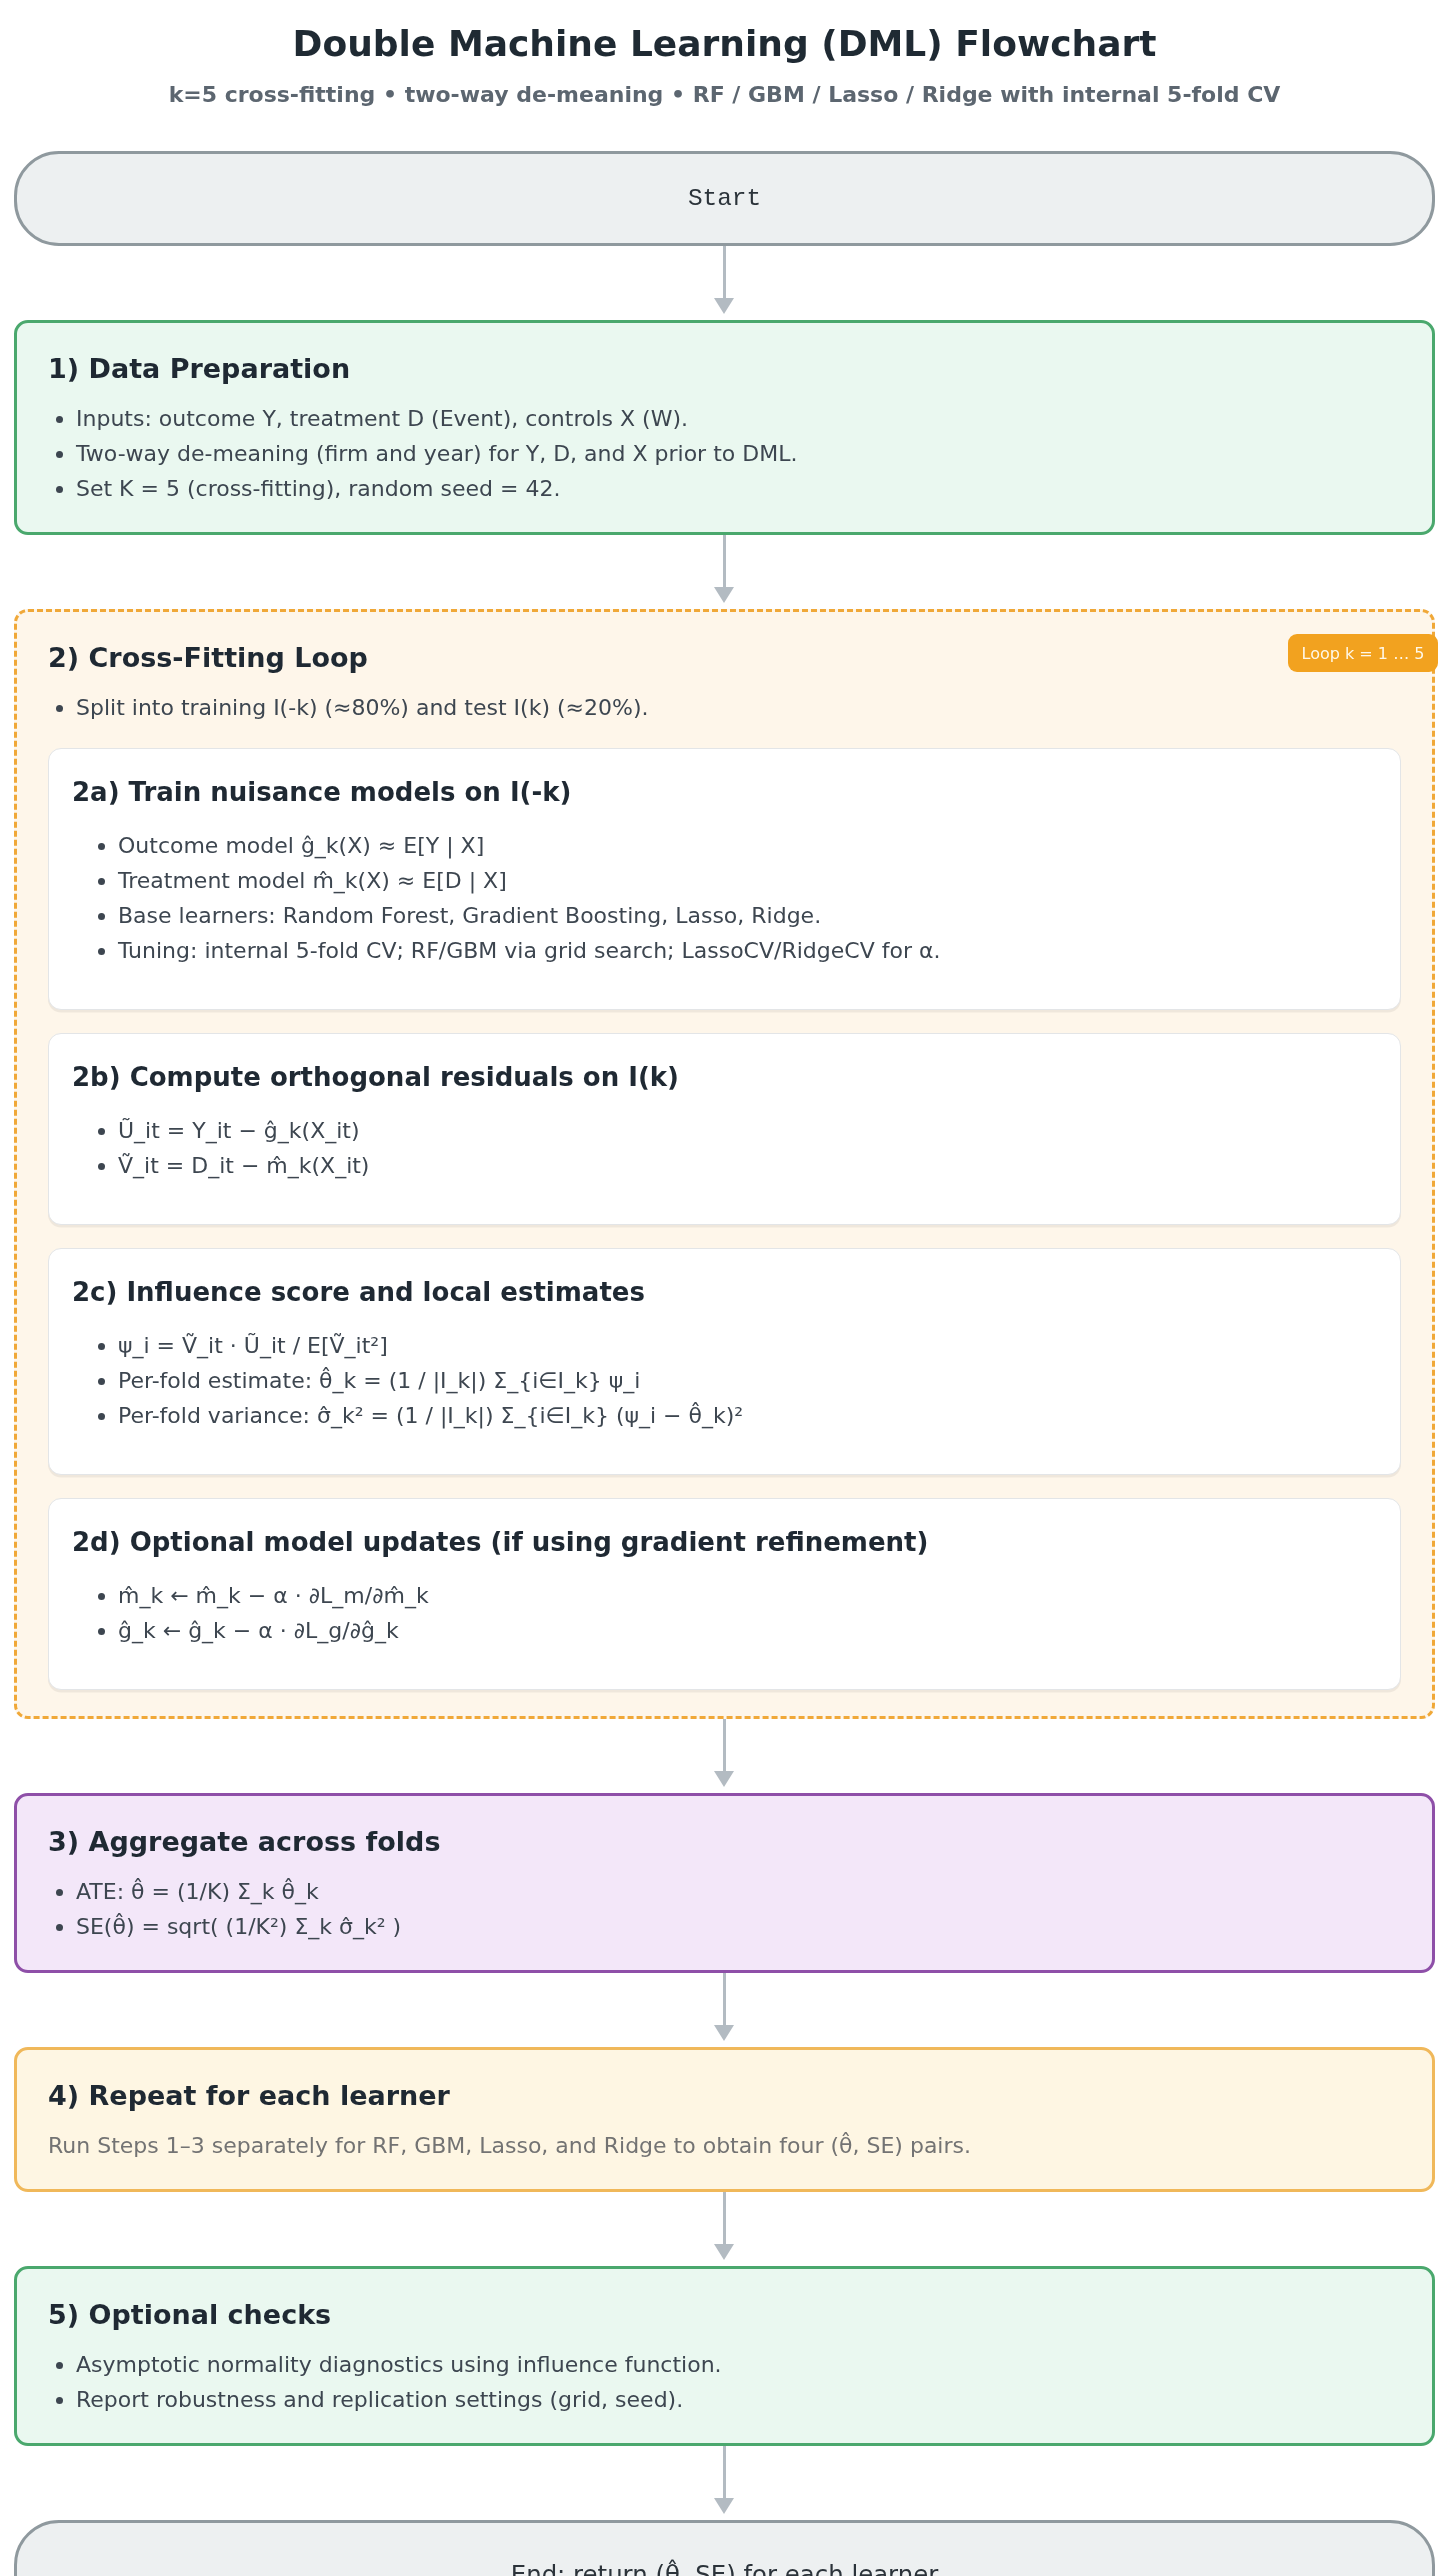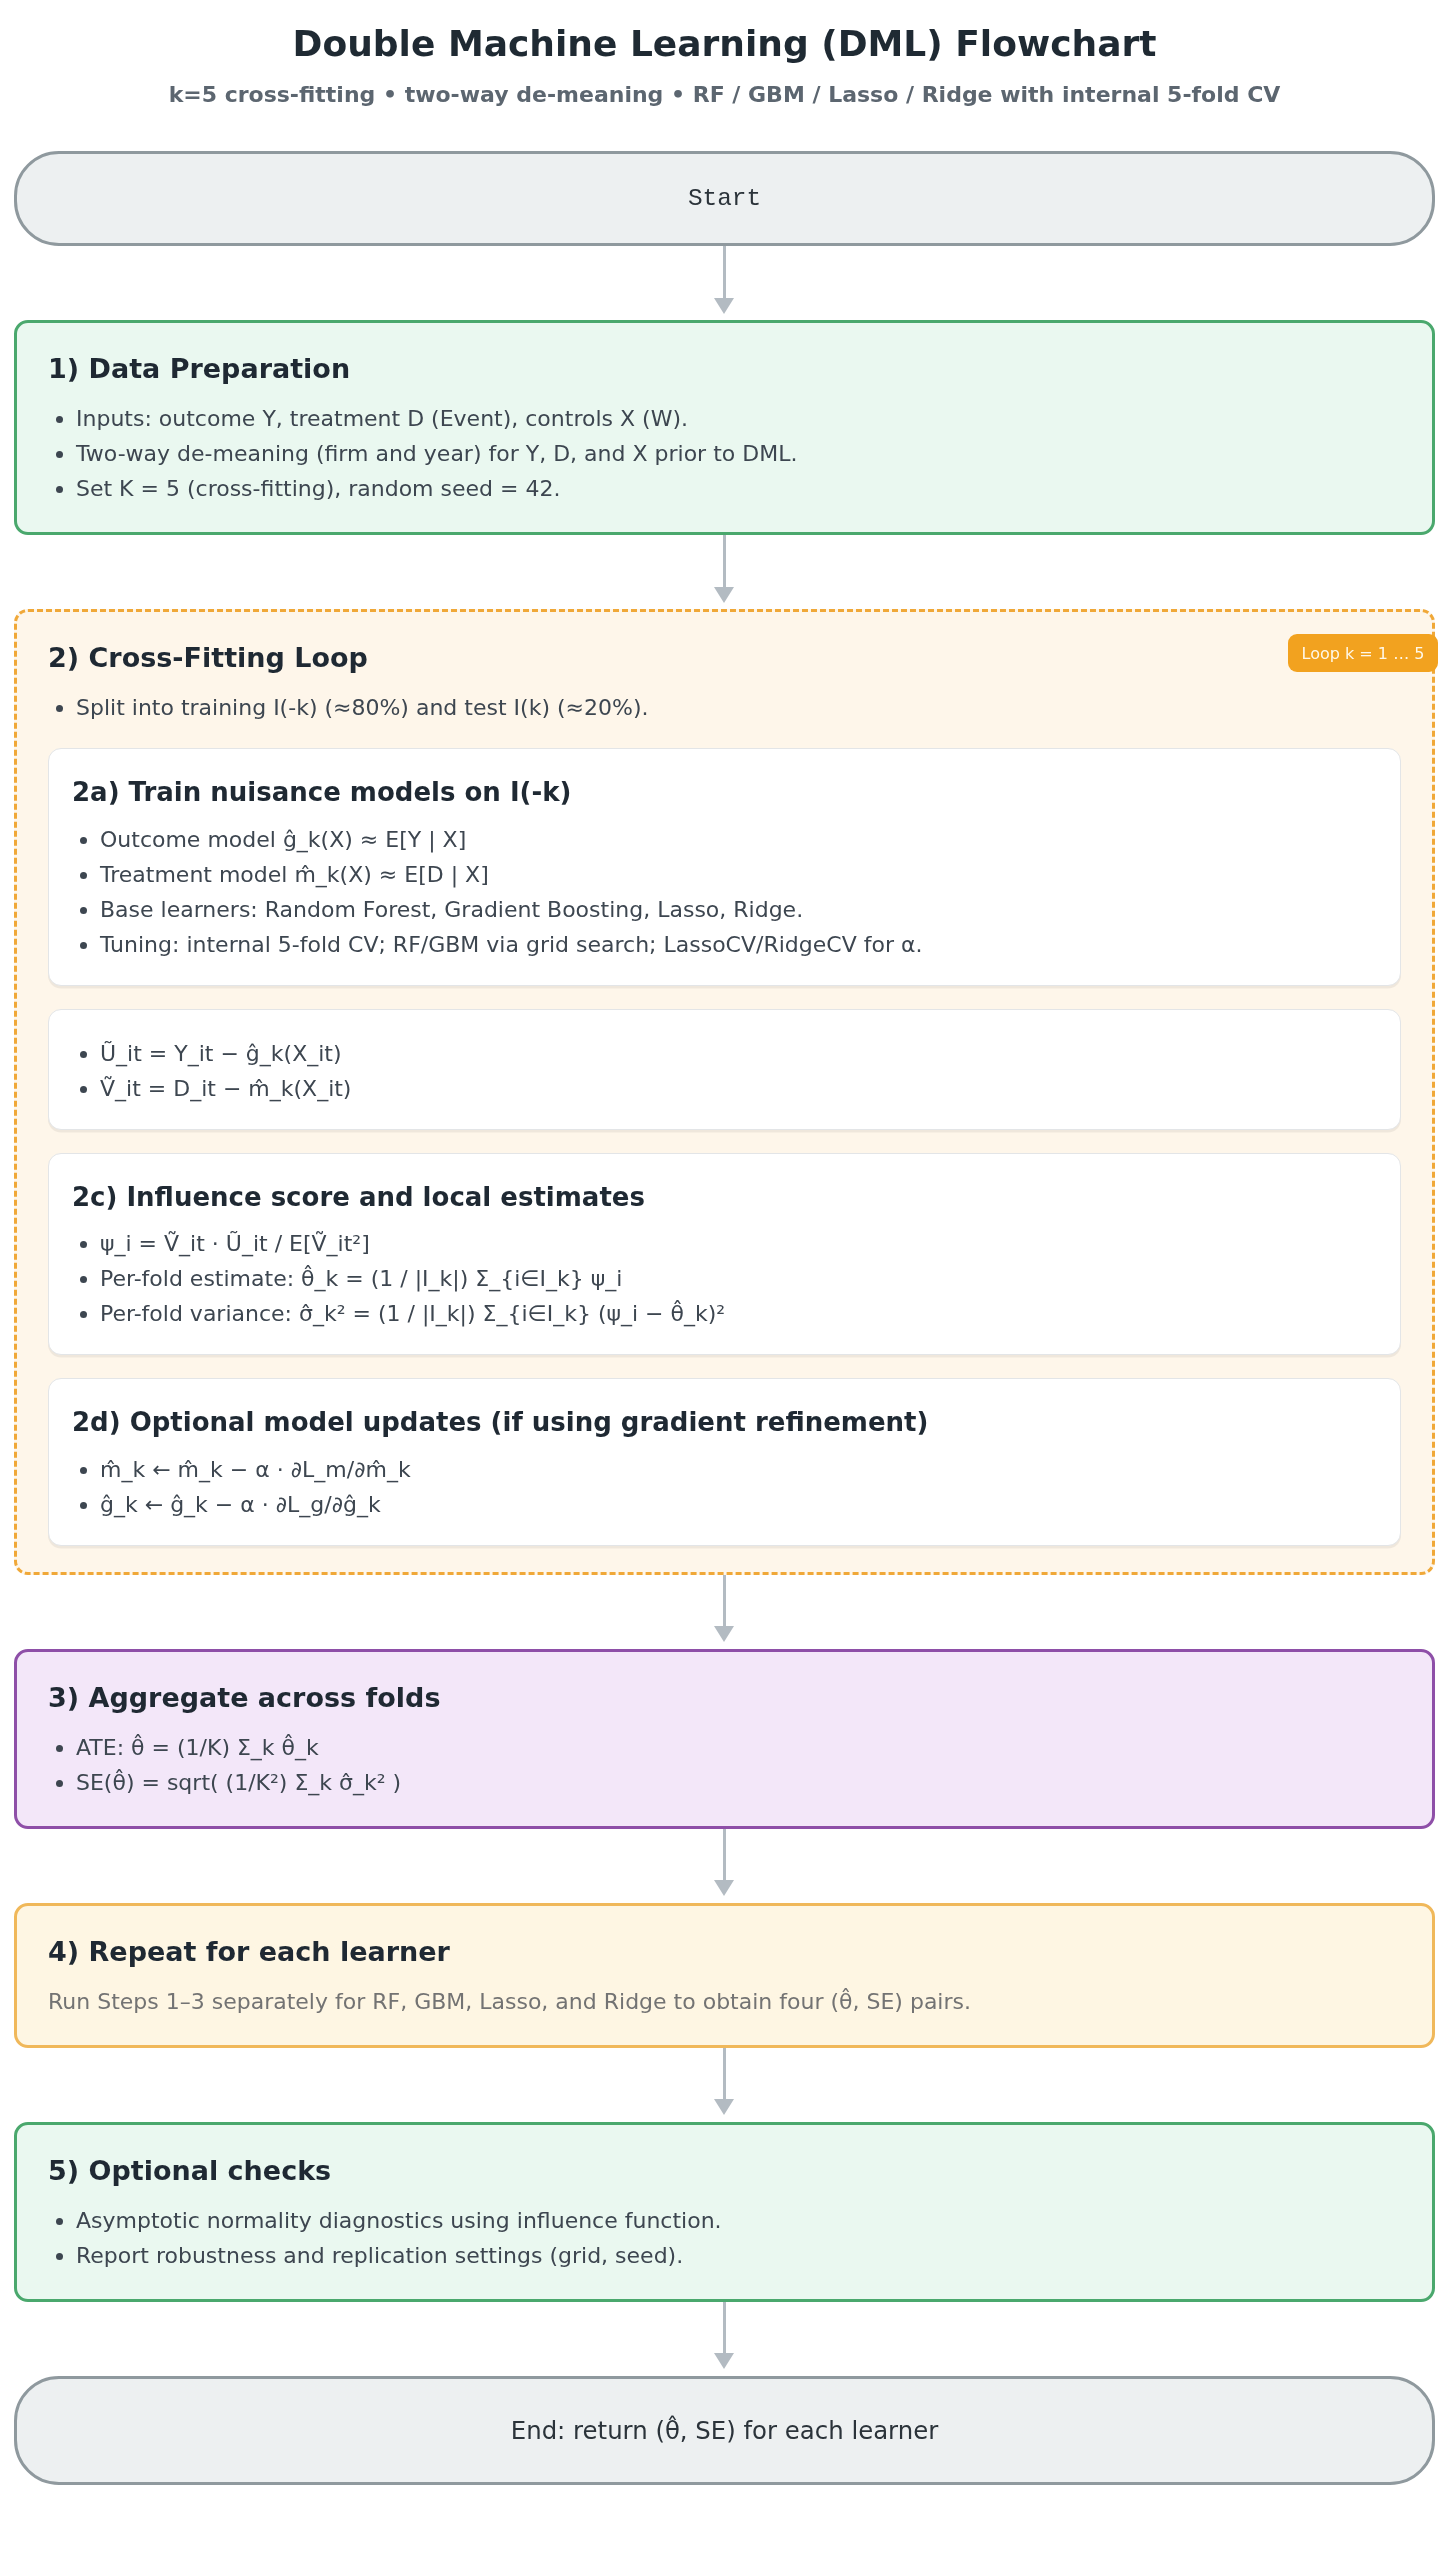--- a/index.html
+++ b/index.html
@@ -85,21 +85,21 @@
     background: #ffffff;
     border: 1.9px solid #e3e5e7;
     border-radius: 13px;
     box-shadow: 0 2.6px 0 rgba(0,0,0,0.06);
     padding: 26px 23px 23px 23px;
     margin-top: 23px;
   }
   .sub h3 {
     font-size: 26px; margin: 0 0 11.6px 0; font-weight: bold; color: #1f2933; line-height: 35px;
   }
-  .sub ul { margin: 0; padding-left: 28px; }
+  .sub ul { margin: 18px; padding-left: 28px; }
   .sub li { font-size: 22px; color: #3d4650; line-height: 35px; }
 </style>
 </head>
 <body>
 
 <div class="page">
 
   <h1 class="title">Double Machine Learning (DML) Flowchart</h1>
   <p class="subtitle">k=5 cross-fitting • two-way de-meaning • RF / GBM / Lasso / Ridge with internal 5-fold CV</p>
 
@@ -137,20 +137,21 @@
       <h3>2a) Train nuisance models on I(-k)</h3>
       <ul>
         <li>Outcome model ĝ_k(X) ≈ E[Y | X]</li>
         <li>Treatment model m̂_k(X) ≈ E[D | X]</li>
         <li>Base learners: Random Forest, Gradient Boosting, Lasso, Ridge.</li>
         <li>Tuning: internal 5-fold CV; RF/GBM via grid search; LassoCV/RidgeCV for α.</li>
       </ul>
     </div>
 
     <div class="sub">
+      <h3>2b) Compute orthogonal residuals on I(k)</h3>
       <ul>
         <li>Ũ_it = Y_it − ĝ_k(X_it)</li>
         <li>Ṽ_it = D_it − m̂_k(X_it)</li>
       </ul>
     </div>
 
     <div class="sub">
       <h3>2c) Influence score and local estimates</h3>
       <ul>
         <li>ψ_i = Ṽ_it · Ũ_it / E[Ṽ_it²]</li>

